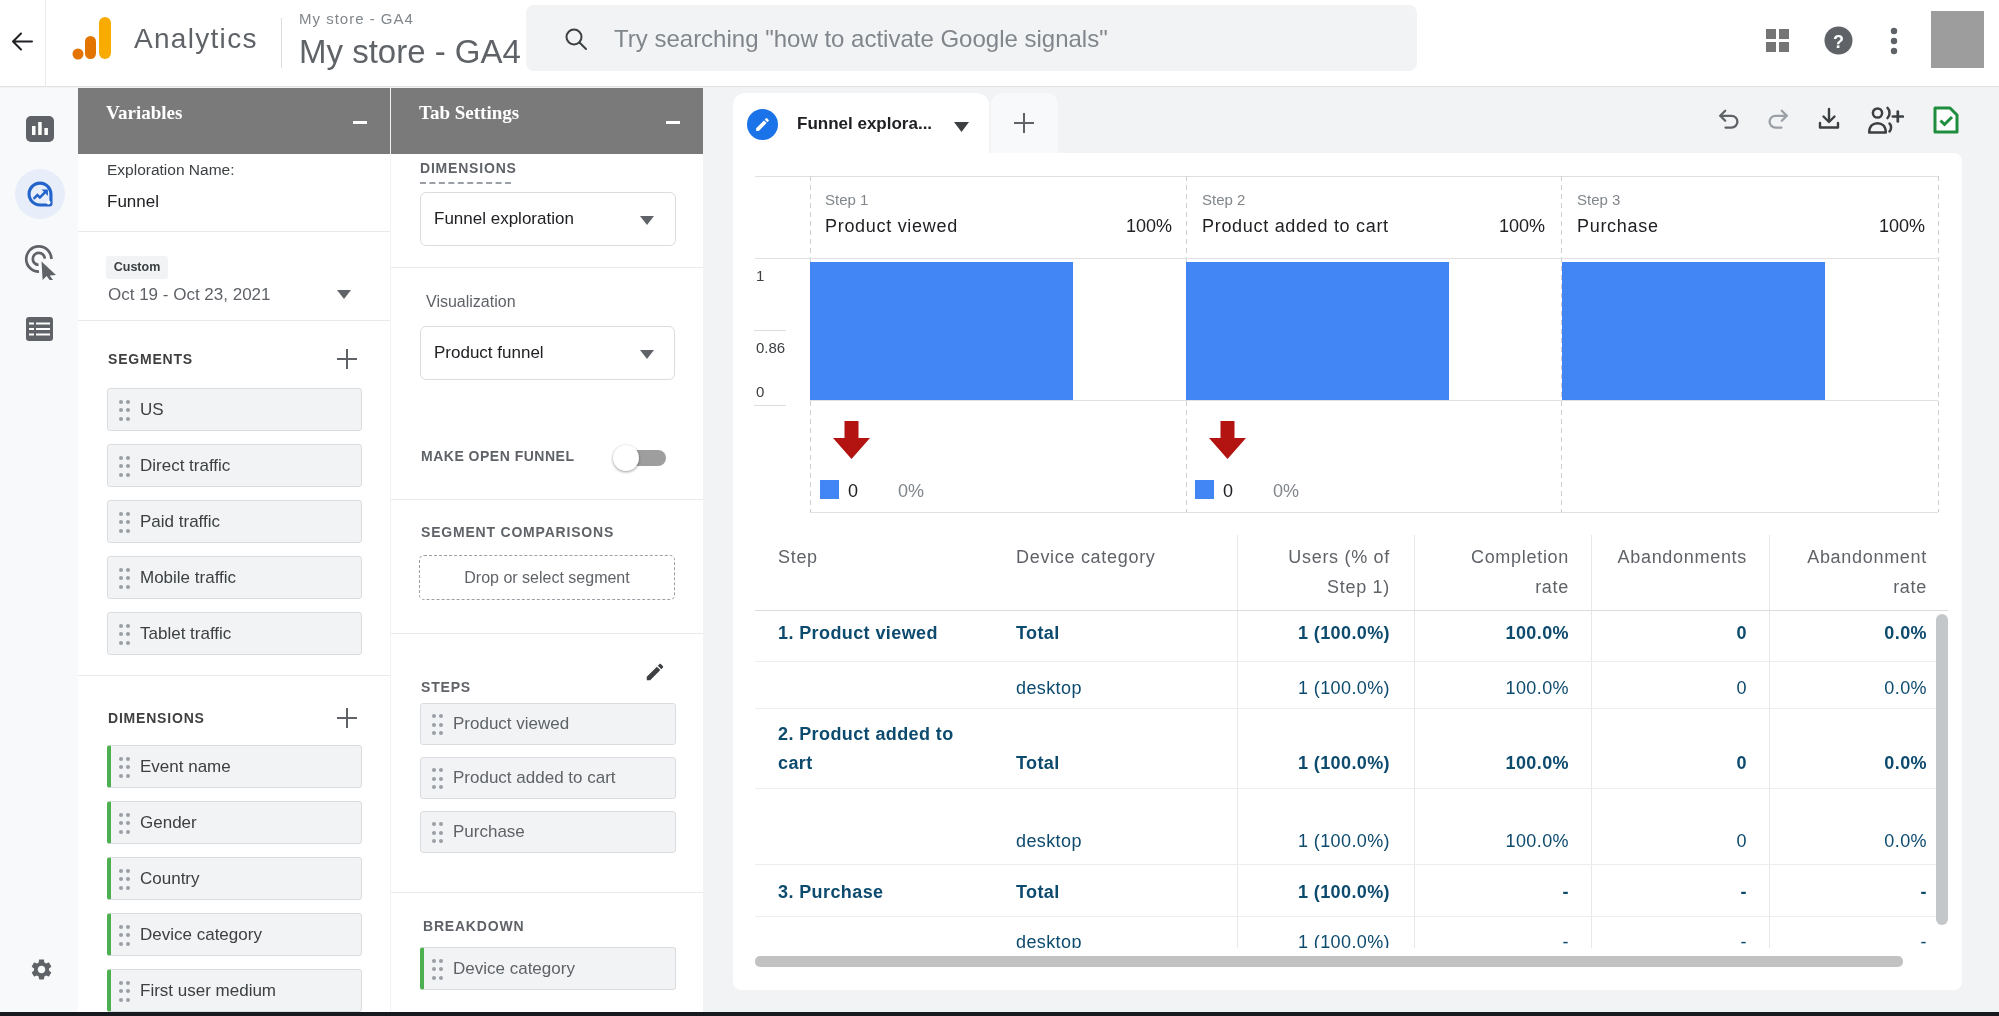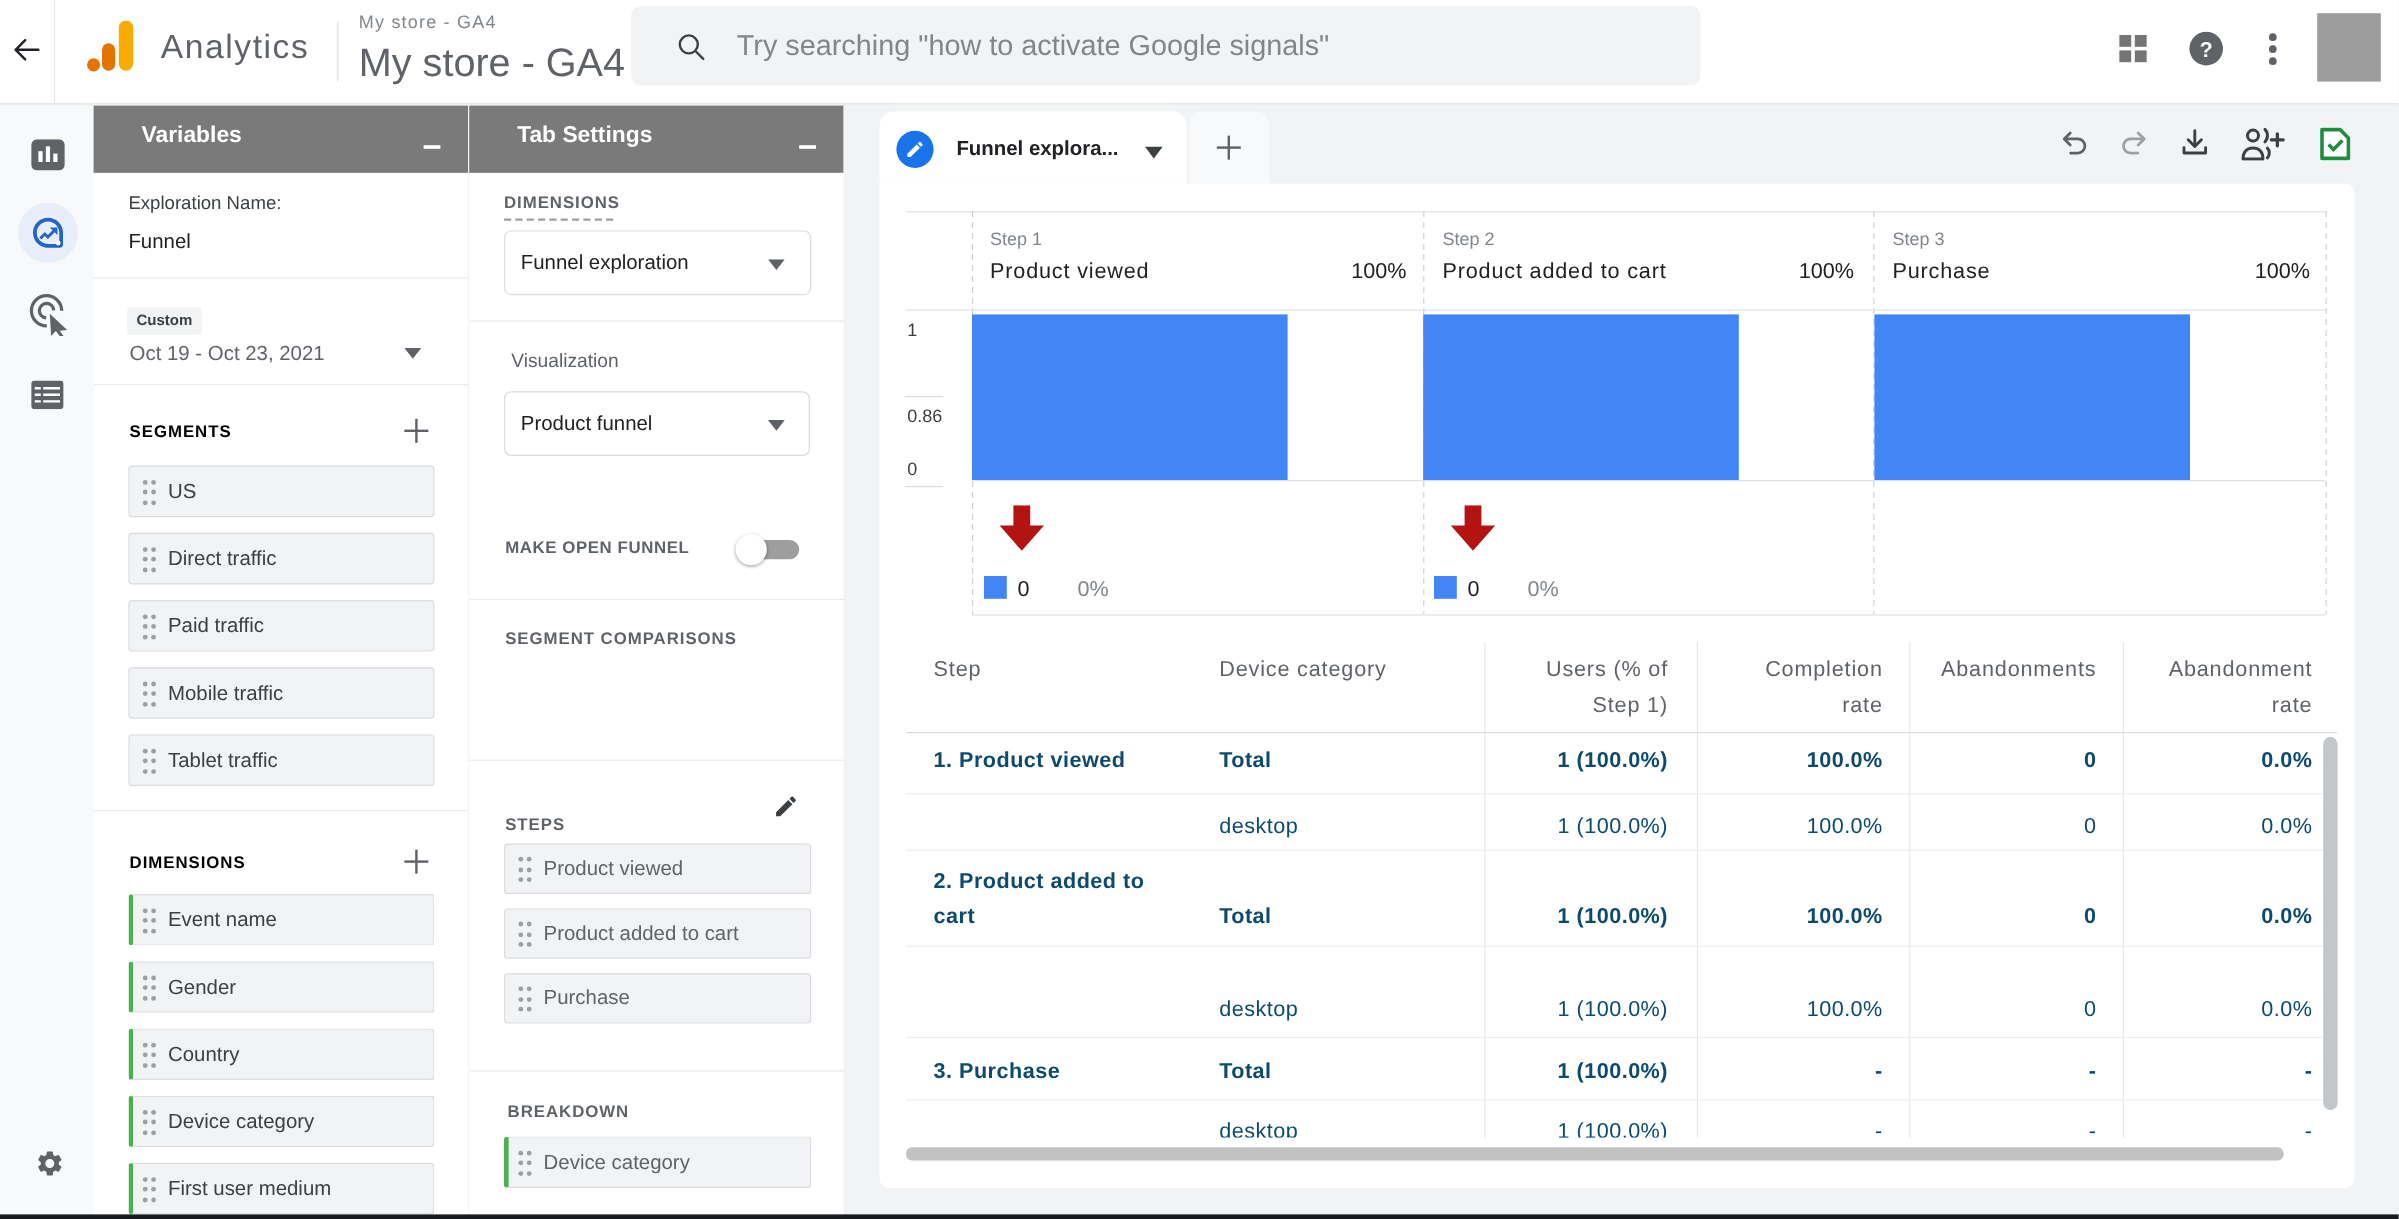--- a/index.html
+++ b/index.html
@@ -11,26 +11,26 @@
 #tb-vline { left:45px; top:0; width:1px; height:87px; background:#e8eaed; }
 #analytics { left:134px; top:23px; font-size:28px; color:#5f6368; letter-spacing:1.3px; }
 #hdr-div { left:281px; top:18px; width:1px; height:50px; background:#dadce0; }
 #crumb-sm { left:299px; top:10px; font-size:15px; color:#80868b; letter-spacing:1px; }
 #crumb-lg { left:299px; top:33px; font-size:33px; color:#5f6368; }
 #searchbox { left:526px; top:5px; width:891px; height:66px; background:#f1f3f4; border-radius:8px; }
 #searchtxt { left:614px; top:25px; font-size:24px; color:#80868b; }
 
 #rail { left:0; top:88px; width:78px; height:928px; background:#f8f9fa; }
 
-.panelhead { background:#7a7a7a; height:56px; color:#fff; font-size:19px; font-weight:bold; line-height:50px; padding-left:40px; }
+.panelhead { background:#7a7a7a; height:66px; color:#fff; font-size:19px; font-weight:bold; line-height:50px; padding-left:28px;font-family:Liberation Serif, serif; }
 .phminus { position:absolute; top:33px; width:14px; height:3px; background:#fff; }
 #varpanel { left:78px; top:88px; width:312px; height:928px; background:#fff; }
 #tabpanel { left:391px; top:88px; width:312px; height:928px; background:#fff; }
 .divider { position:absolute; left:0; width:100%; height:1px; background:#e8eaed; }
-.seclabel { position:absolute; font-size:14px; color:#000000; font-weight:bold; letter-spacing:0.8px; }
+.seclabel { position:absolute; font-size:14px; color:#404040; font-weight:bold; letter-spacing:0.8px; }
 .graylabel { position:absolute; font-size:14px; color:#5f6368; font-weight:bold; letter-spacing:0.8px; }
 .chip { position:absolute; left:29px; width:255px; height:43px; background:#f1f3f4; border:1px solid #dadce0; border-radius:3px; font-size:17px; color:#3c4043; line-height:41px; padding-left:32px; }
 .chip.green { border-left:4px solid #4caf50; padding-left:29px; }
 .dots { position:absolute; left:11px; top:50%; margin-top:-10px; width:10px; height:21px; }
 .chip.green .dots { left:8px; }
 .dots i { position:absolute; width:4px; height:4px; border-radius:50%; background:#9aa0a6; }
 .plusicon { position:absolute; width:20px; height:20px; }
 .plusicon:before { content:""; position:absolute; left:9px; top:0; width:2px; height:20px; background:#5f6368; }
 .plusicon:after { content:""; position:absolute; left:0; top:9px; width:20px; height:2px; background:#5f6368; }
 
@@ -256,20 +256,21 @@
   <div class="abs" style="left:35px;top:205px;font-size:16px;color:#5f6368">Visualization</div>
   <div class="abs" style="left:29px;top:238px;width:255px;height:54px;border:1px solid #dadce0;border-radius:6px;font-size:17px;color:#202124;line-height:52px;padding-left:13px">Product funnel</div>
   <svg class="abs" style="left:249px;top:262px" width="14" height="9">
       <polygon points="0,0 14,0 7,9" fill="#5f6368"></polygon>
     </svg>
   <div class="graylabel" style="left:30px;top:360px;letter-spacing:0.5px">MAKE OPEN FUNNEL</div>
   <div class="abs" style="left:231px;top:362px;width:44px;height:16px;background:#9e9e9e;border-radius:8px"></div>
   <div class="abs" style="left:222px;top:357px;width:26px;height:26px;background:#fff;border-radius:50%;box-shadow:0 1px 3px rgba(0,0,0,0.4)"></div>
   <div class="divider" style="top:411px"></div>
   <div class="graylabel" style="left:30px;top:436px">SEGMENT COMPARISONS</div>
+  <div class="abs" style="left:28px;top:467px;width:256px;height:45px;border:1.5px dashed #9aa0a6;border-radius:5px;text-align:center;font-size:16px;color:#5f6368;line-height:43px">Drop or select segment</div>
   <div class="divider" style="top:545px"></div>
   <div class="graylabel" style="left:30px;top:591px">STEPS</div>
   <svg class="abs" style="left:253px;top:573px" width="22" height="22" viewBox="0 0 24 24">
       <path fill="#3c4043" d="M3 17.25V21h3.75L17.81 9.94l-3.75-3.75L3 17.25zM20.71 7.04c.39-.39.39-1.02 0-1.41l-2.34-2.34c-.39-.39-1.02-.39-1.41 0l-1.83 1.83 3.75 3.75 1.83-1.83z"></path>
     </svg>
   <div class="chip" style="left:29px;width:256px;height:42px;line-height:40px;top:615px;font-size:17px;color:#5f6368">Product viewed<span class="dots">
         <i style="left:0;top:0"></i>
         <i style="left:7px;top:0"></i>
         <i style="left:0;top:8.5px"></i>
         <i style="left:7px;top:8.5px"></i>

